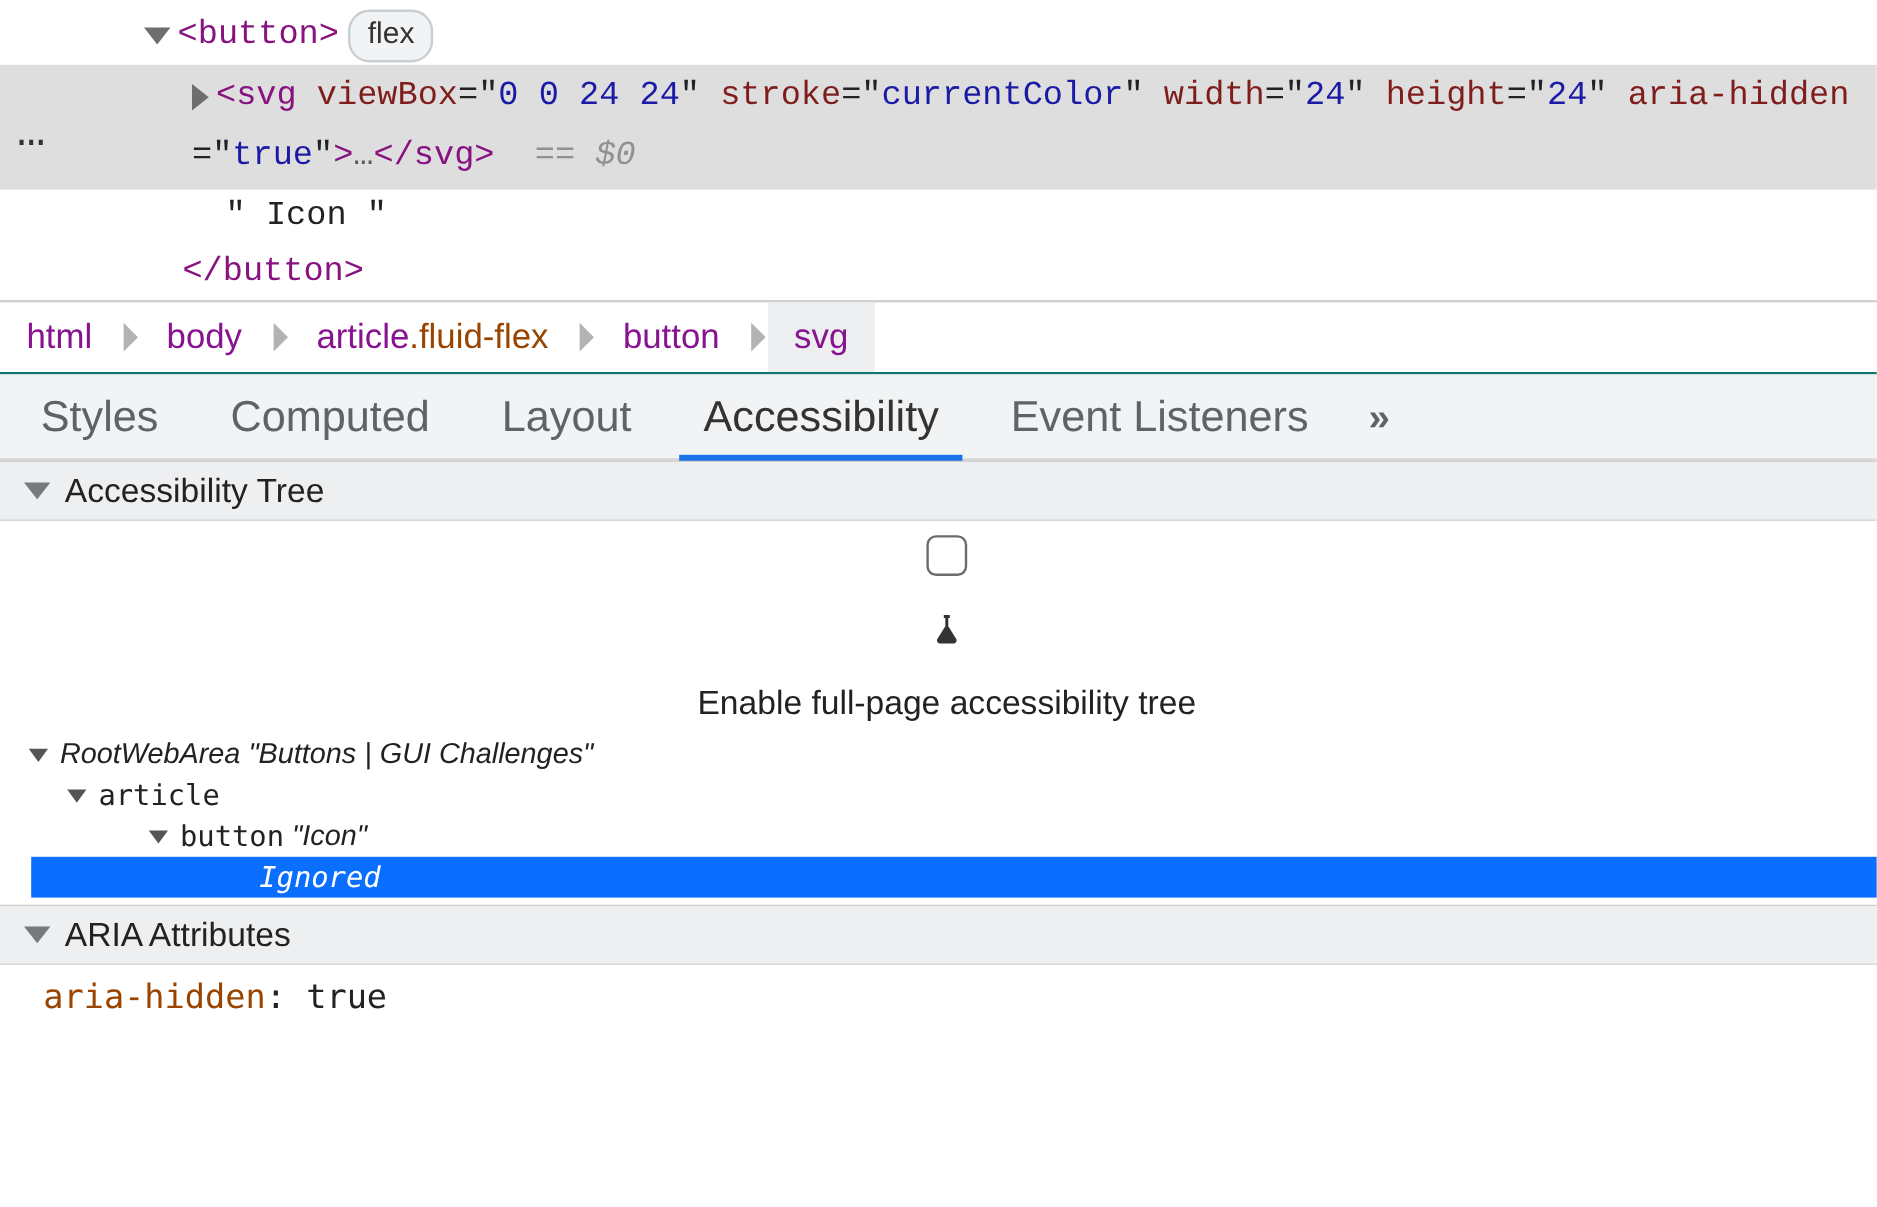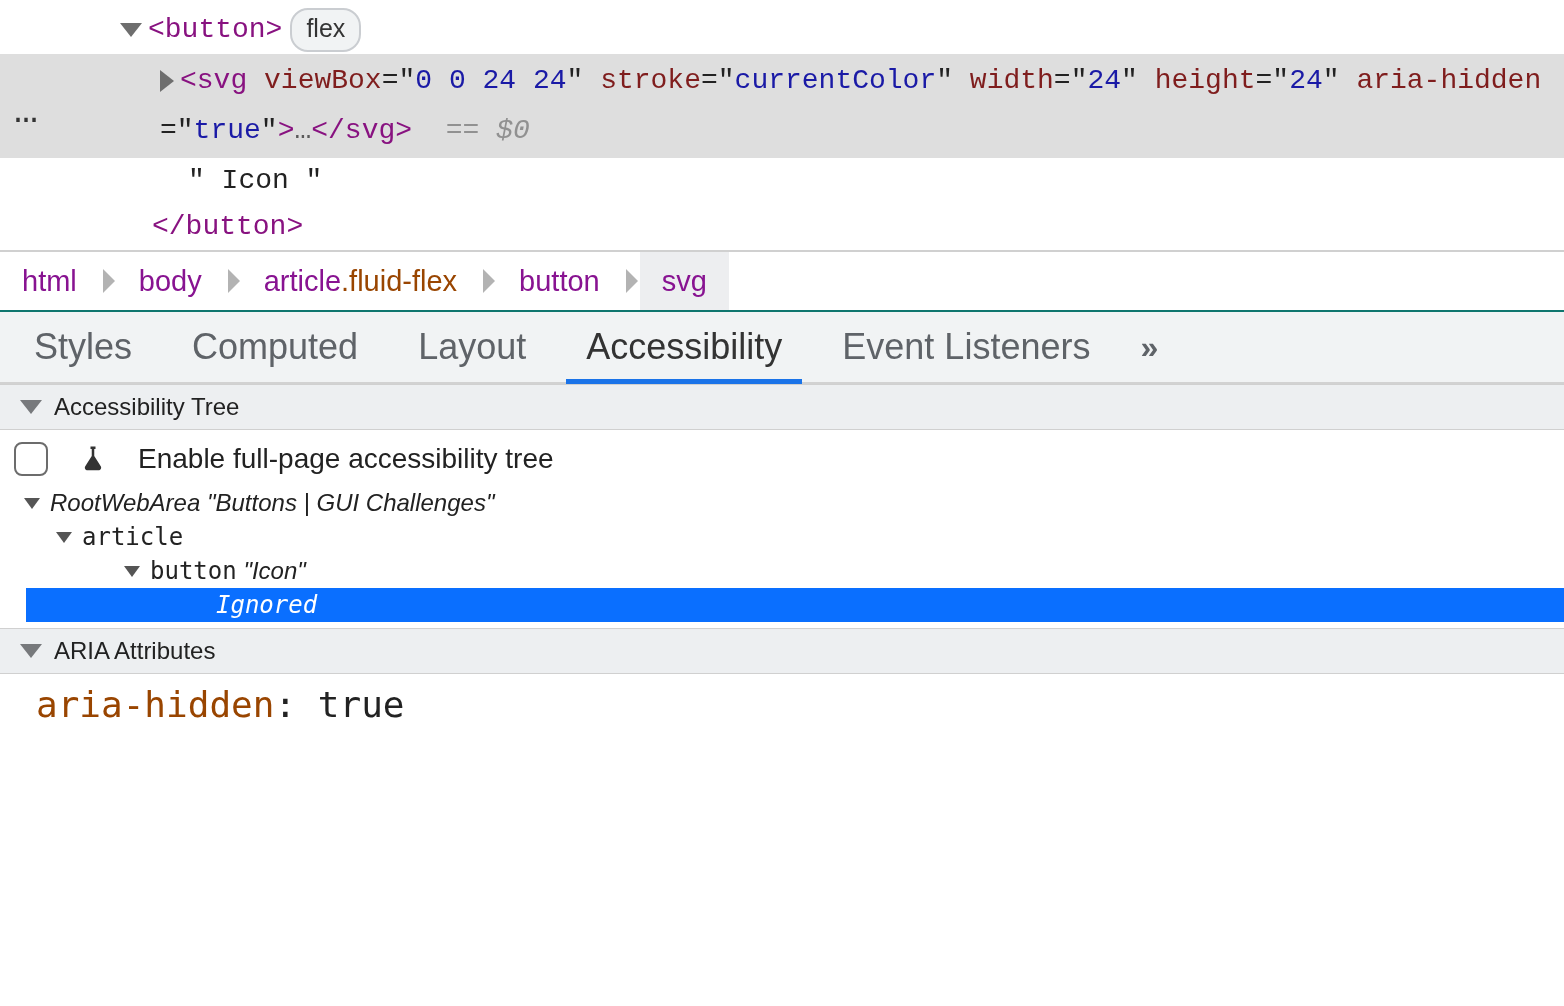--- a/index.html
+++ b/index.html
@@ -139,35 +139,36 @@
     font-weight: 600;
     letter-spacing: 4px;
   }
 
   
   .section-header {
     background: #edeff1;
     border-top: 1px solid #d0d0d0;
     border-bottom: 1px solid #d0d0d0;
     padding: 8px 14px 8px 20px;
-    font-size: 24px;
+    font-size: 28px;
     color: #222;
     display: flex;
     align-items: center;
   }
   .section-header .disclosure.down {
     border-top-color: #77797c;
     margin-right: 12px;
   }
   .section-body { padding: 6px 0 6px 14px; }
   .checkbox-row {
     display: flex;
     align-items: center;
     gap: 30px;
     padding: 6px 0 10px 0;
+    flex-direction: column;
   }
   .checkbox {
     width: 34px; height: 34px;
     border: 2.5px solid #6c6c6c;
     border-radius: 8px;
     background: #fff;
   }
   .flask-icon svg { width: 30px; height: 30px; display:block; }
   .tree-row {
     display: flex;
@@ -192,21 +193,21 @@
   .tree-depth-3 { padding-left: 190px; margin-left: 12px; }
   .tree-row.selected-blue {
     background: #0a6fff;
     color: #fff;
   }
   .tree-row.selected-blue .role { color: #fff; font-family: Menlo, Consolas, monospace; font-style: italic; }
 
   .aria-row {
     padding: 10px 0 8px 36px;
     font-family: Menlo, Consolas, monospace;
-    font-size: 36px;
+    font-size: 28px;
   }
   .aria-row .k { color: #994500; }
   .aria-row .v { color: #222; }
 
   .wrap { position: relative; }
 </style>
 </head>
 <body>
 
 <div class="panel wrap">

